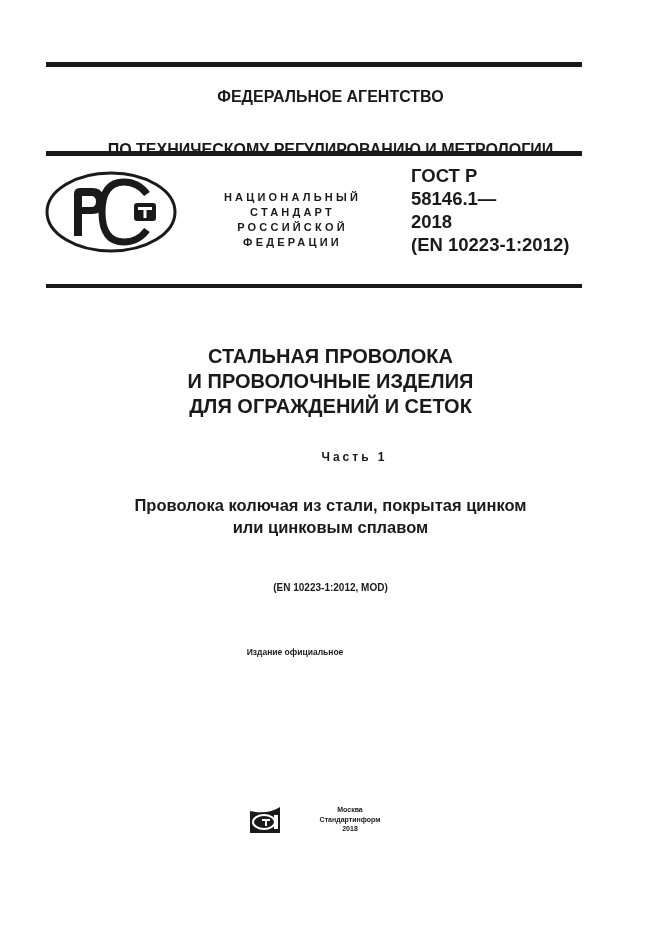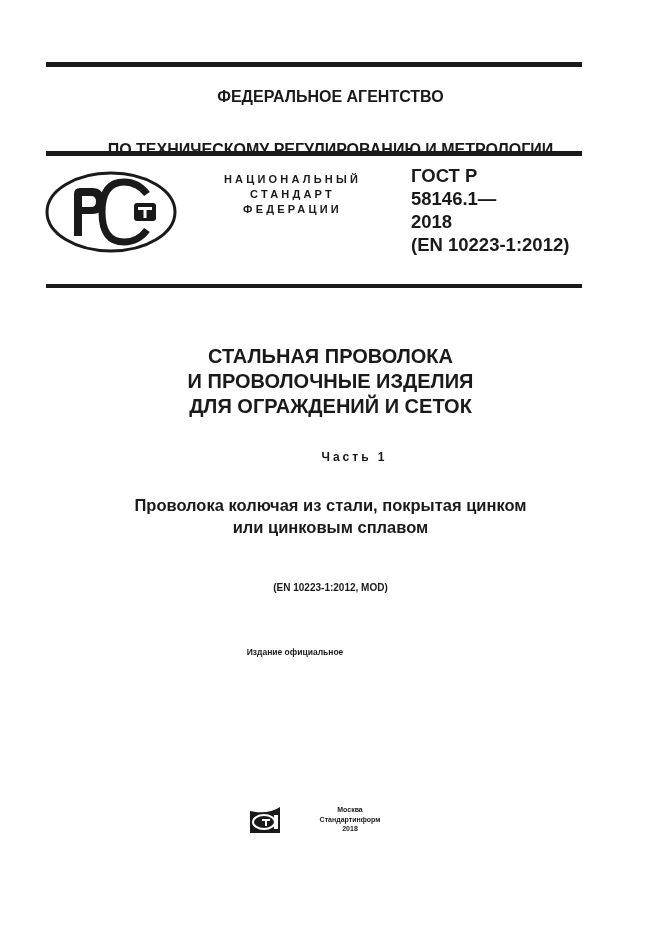--- a/index.html
+++ b/index.html
@@ -3,21 +3,21 @@
   <meta charset="utf-8">
   <style>
     html, body { margin: 0; padding: 0; background: #ffffff; }
     body { width: 661px; height: 936px; position: relative; overflow: hidden;
            font-family: "Liberation Sans", sans-serif; color: #1a1a1a; }
     .rule { position: absolute; left: 46px; width: 536px; background: #1a1a1a; }
     .abs { position: absolute; }
     .center { text-align: center; }
     .agency { left: 0; width: 661px; font-weight: bold; font-size: 16px; }
     .natl { left: 195px; width: 195px; font-weight: bold; font-size: 11px;
-            letter-spacing: 3.2px; line-height: 15px; text-align: center; }
+            letter-spacing: 3.2px; line-height: 15px; text-align: center; margin-top: 18px; }
     .gost { left: 411px; font-weight: bold; font-size: 18.5px; line-height: 23px; }
     .title { left: 0; width: 661px; font-weight: bold; font-size: 20px; line-height: 25px; }
     .part { left: 0; width: 661px; font-weight: bold; font-size: 12px; letter-spacing: 3px; }
     .subtitle { left: 0; width: 661px; font-weight: bold; font-size: 16.5px; line-height: 22px; }
     .small { left: 0; width: 661px; font-weight: bold; font-size: 10px; }
     .pub { left: 305px; width: 90px; font-weight: bold; font-size: 7px; line-height: 9.5px; text-align: center; }
   </style>
 </head>
 <body>
 
@@ -38,20 +38,21 @@
 
     <rect x="90" y="33" width="22" height="18" rx="3" fill="#1a1a1a"></rect>
     <rect x="94" y="37" width="14" height="3" fill="#ffffff"></rect>
     <rect x="99.5" y="40" width="3" height="8" fill="#ffffff"></rect>
   </svg>
 </div>
 
 <div class="abs natl" style="top:172px;">
   <div>НАЦИОНАЛЬНЫЙ</div>
   <div>СТАНДАРТ</div>
+  <div>РОССИЙСКОЙ</div>
   <div>ФЕДЕРАЦИИ</div>
 </div>
 
 <div class="abs gost" style="top:164px;">
   <div>ГОСТ Р</div>
   <div>58146.1—</div>
   <div>2018</div>
   <div>(EN 10223-1:2012)</div>
 </div>
 

